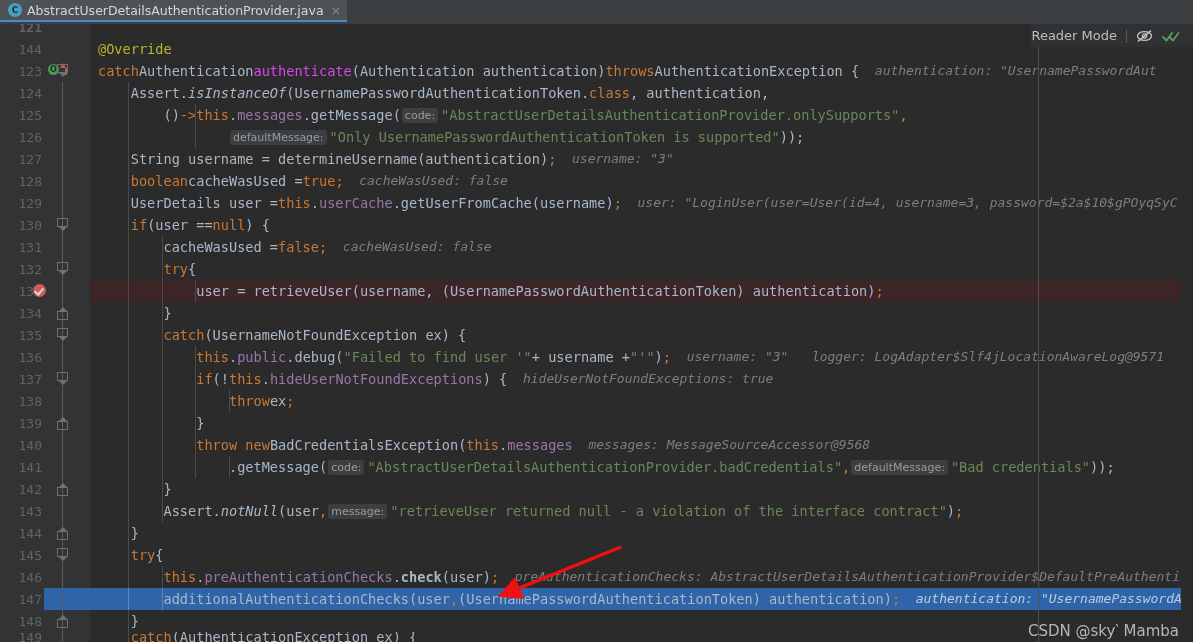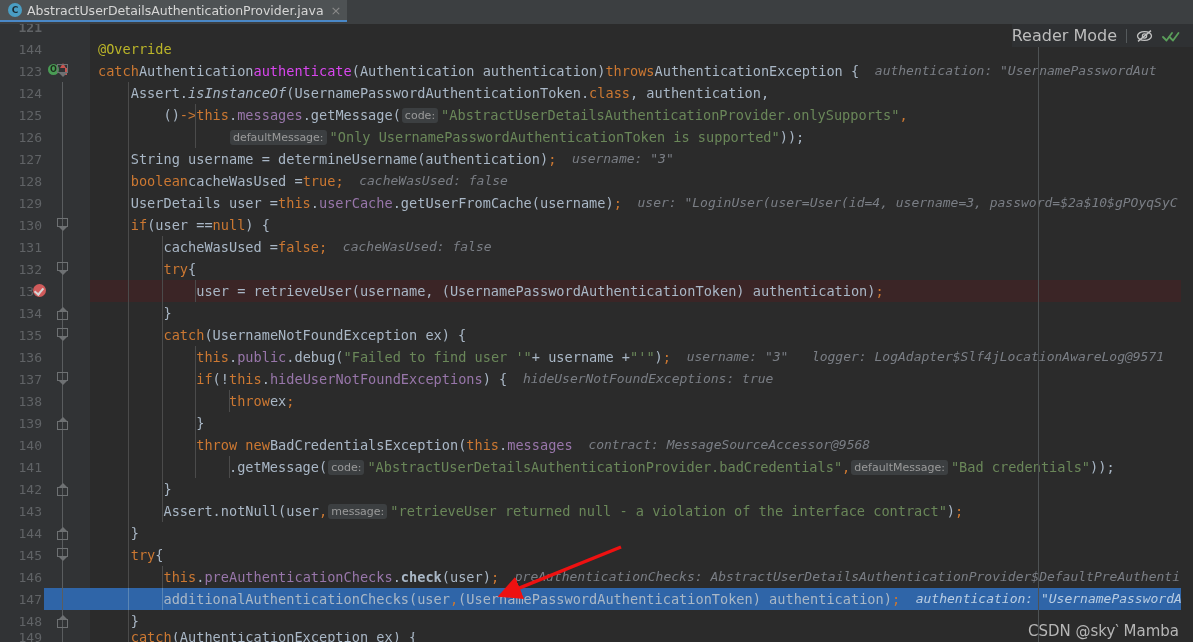--- a/index.html
+++ b/index.html
@@ -53,21 +53,21 @@
   #reader-strip {
     position: absolute; right: 0; top: 24px;
     height: 23px;
     display: flex; align-items: center;
     padding-right: 4px;
     z-index: 6;
     background: #2f3133;
   }
   #reader-label {
     font-family: "DejaVu Sans", sans-serif;
-    font-size: 16px; color: #bdbdbd;
+    font-size: 13px; color: #bdbdbd;
     margin-right: 9px;
   }
   .hdr-sep {
     width: 1px; height: 14px; background: #555a5c; margin-right: 9px;
   }
   .hdr-icon { margin-right: 9px; display: flex; align-items: center; }
 
   
   #editor {
     position: absolute; left: 0; top: 24px;
@@ -516,21 +516,21 @@
   <div class="row">
     <div class="gutter">
       <span class="lineno">140</span>
       <span class="foldline"></span>
     </div>
     <div class="code">
       <span class="iguide" style="left:38px"></span>
       <span class="iguide" style="left:72px"></span>
       <span class="iguide" style="left:105px"></span>
       &nbsp;&nbsp;&nbsp;&nbsp;&nbsp;&nbsp;&nbsp;&nbsp;&nbsp;&nbsp;&nbsp;&nbsp;<span class="kw">throw new</span> BadCredentialsException(<span class="kw">this</span>.<span class="fld">messages</span>
-      <span class="dbg">&nbsp;&nbsp;<span>contract:</span> <span>MessageSourceAccessor@9568</span></span>
+      <span class="dbg">&nbsp;&nbsp;<span>messages:</span> <span>MessageSourceAccessor@9568</span></span>
     </div>
   </div>
 
   <div class="row">
     <div class="gutter">
       <span class="lineno">141</span>
       <span class="foldline"></span>
     </div>
     <div class="code">
       <span class="iguide" style="left:38px"></span>
@@ -555,21 +555,21 @@
   </div>
 
   <div class="row">
     <div class="gutter">
       <span class="lineno">143</span>
       <span class="foldline"></span>
     </div>
     <div class="code">
       <span class="iguide" style="left:38px"></span>
       <span class="iguide" style="left:72px"></span>
-      &nbsp;&nbsp;&nbsp;&nbsp;&nbsp;&nbsp;&nbsp;&nbsp;Assert.<span style="">notNull</span>(user<span class="semi">,</span> <span class="phint">message:</span><span class="str">"retrieveUser returned null - a violation of the interface contract"</span>)<span class="semi">;</span>
+      &nbsp;&nbsp;&nbsp;&nbsp;&nbsp;&nbsp;&nbsp;&nbsp;Assert.<span style="font-style:italic">notNull</span>(user<span class="semi">,</span> <span class="phint">message:</span><span class="str">"retrieveUser returned null - a violation of the interface contract"</span>)<span class="semi">;</span>
     </div>
   </div>
 
   <div class="row">
     <div class="gutter">
       <span class="lineno">144</span>
       <span class="foldline"></span>
       <span class="foldcap-bot"></span>
     </div>
     <div class="code">

